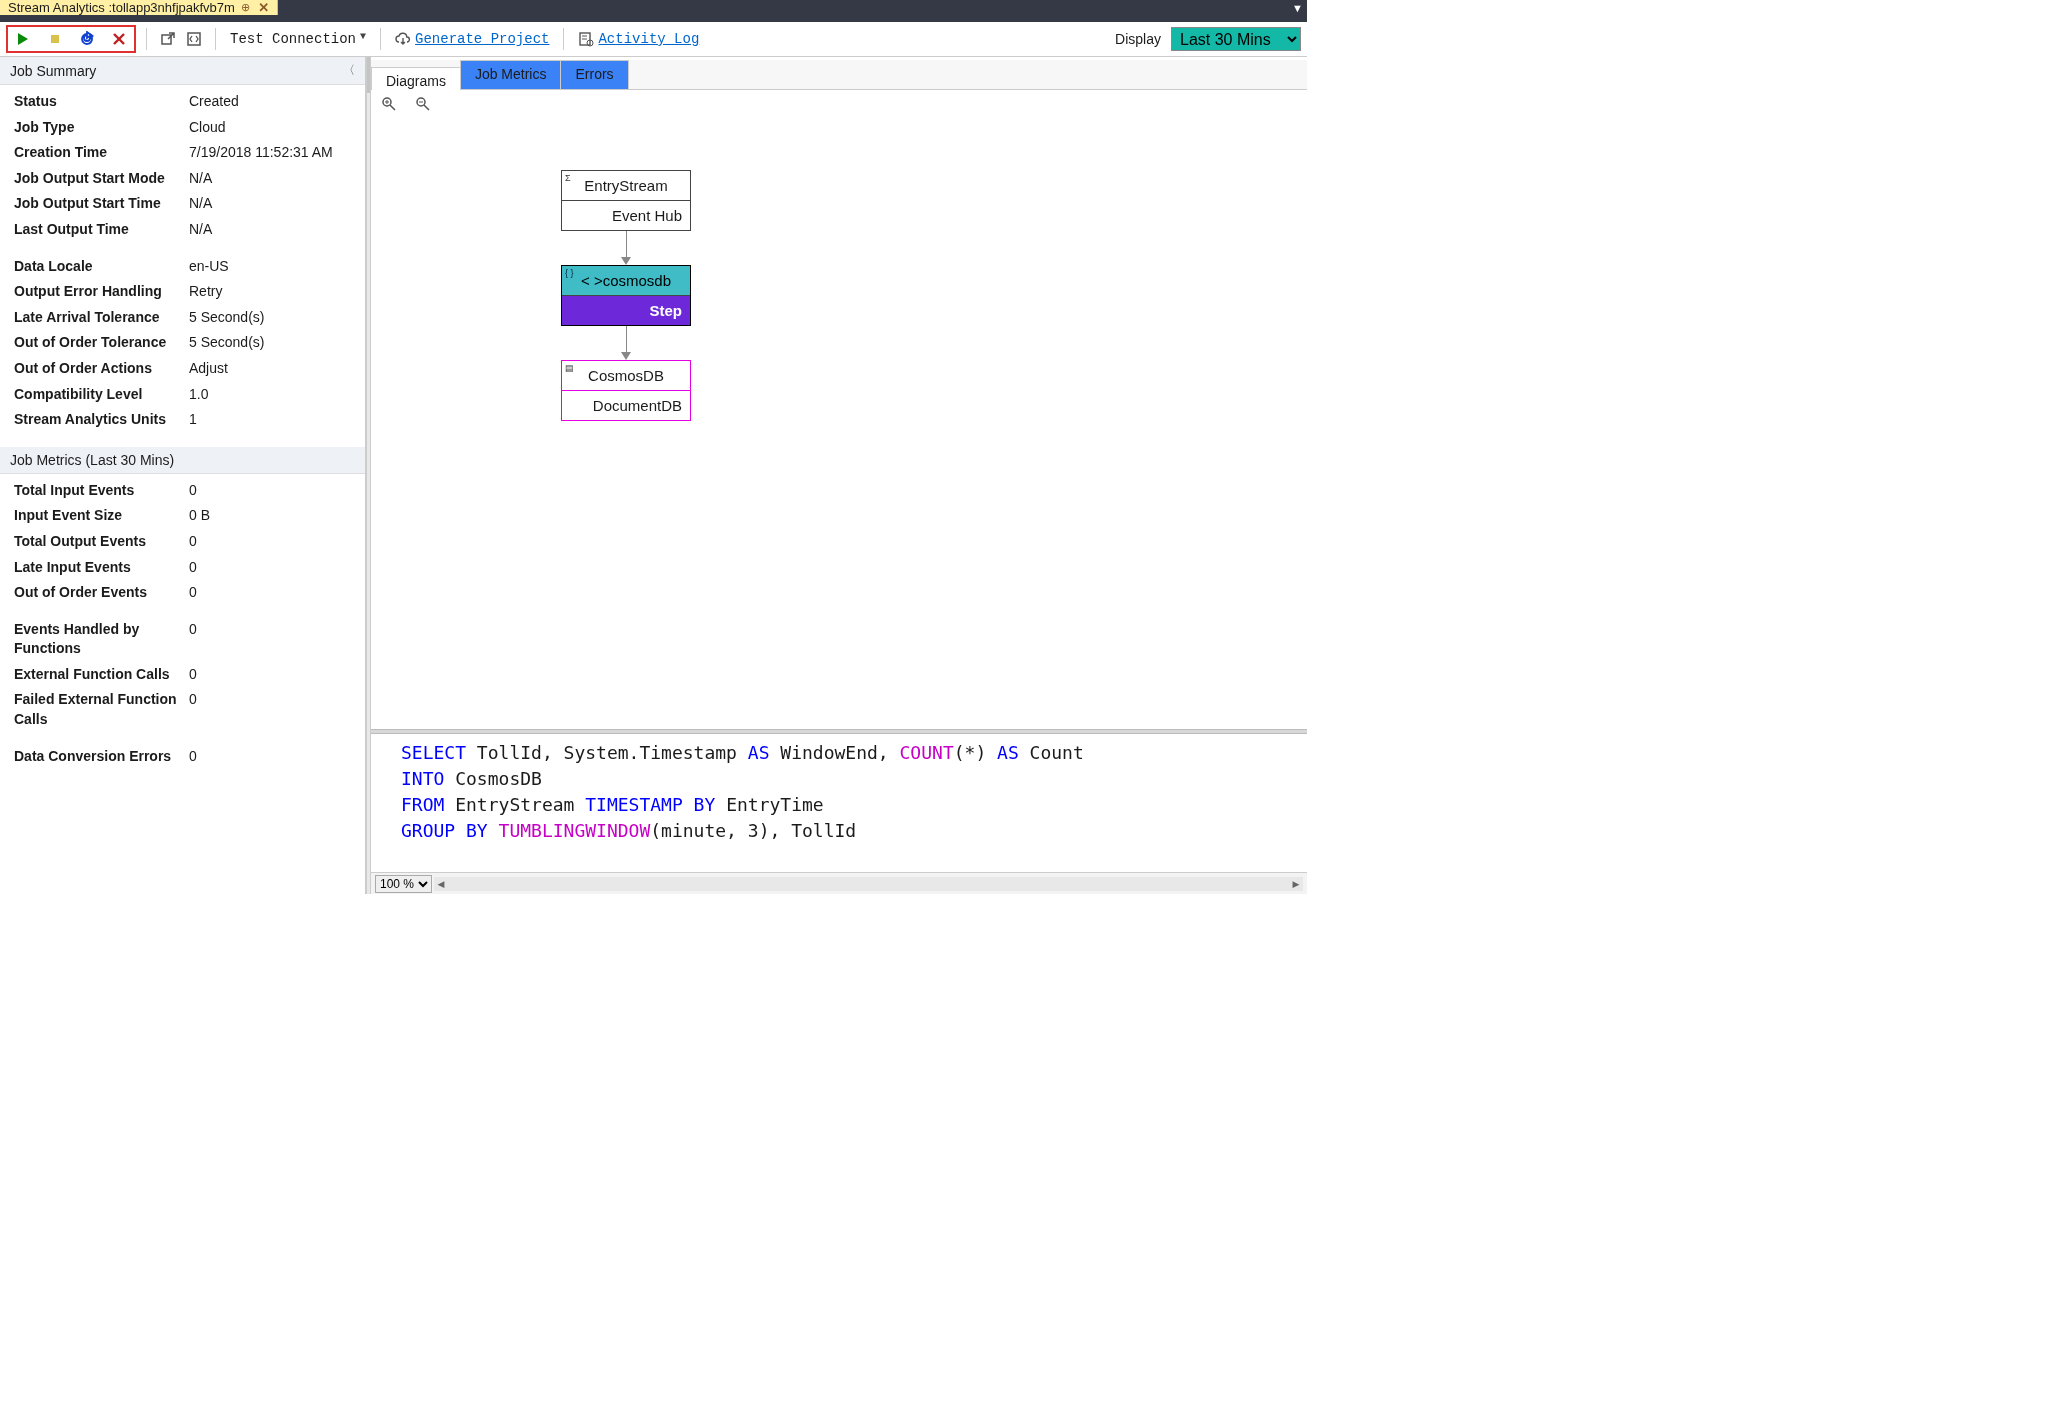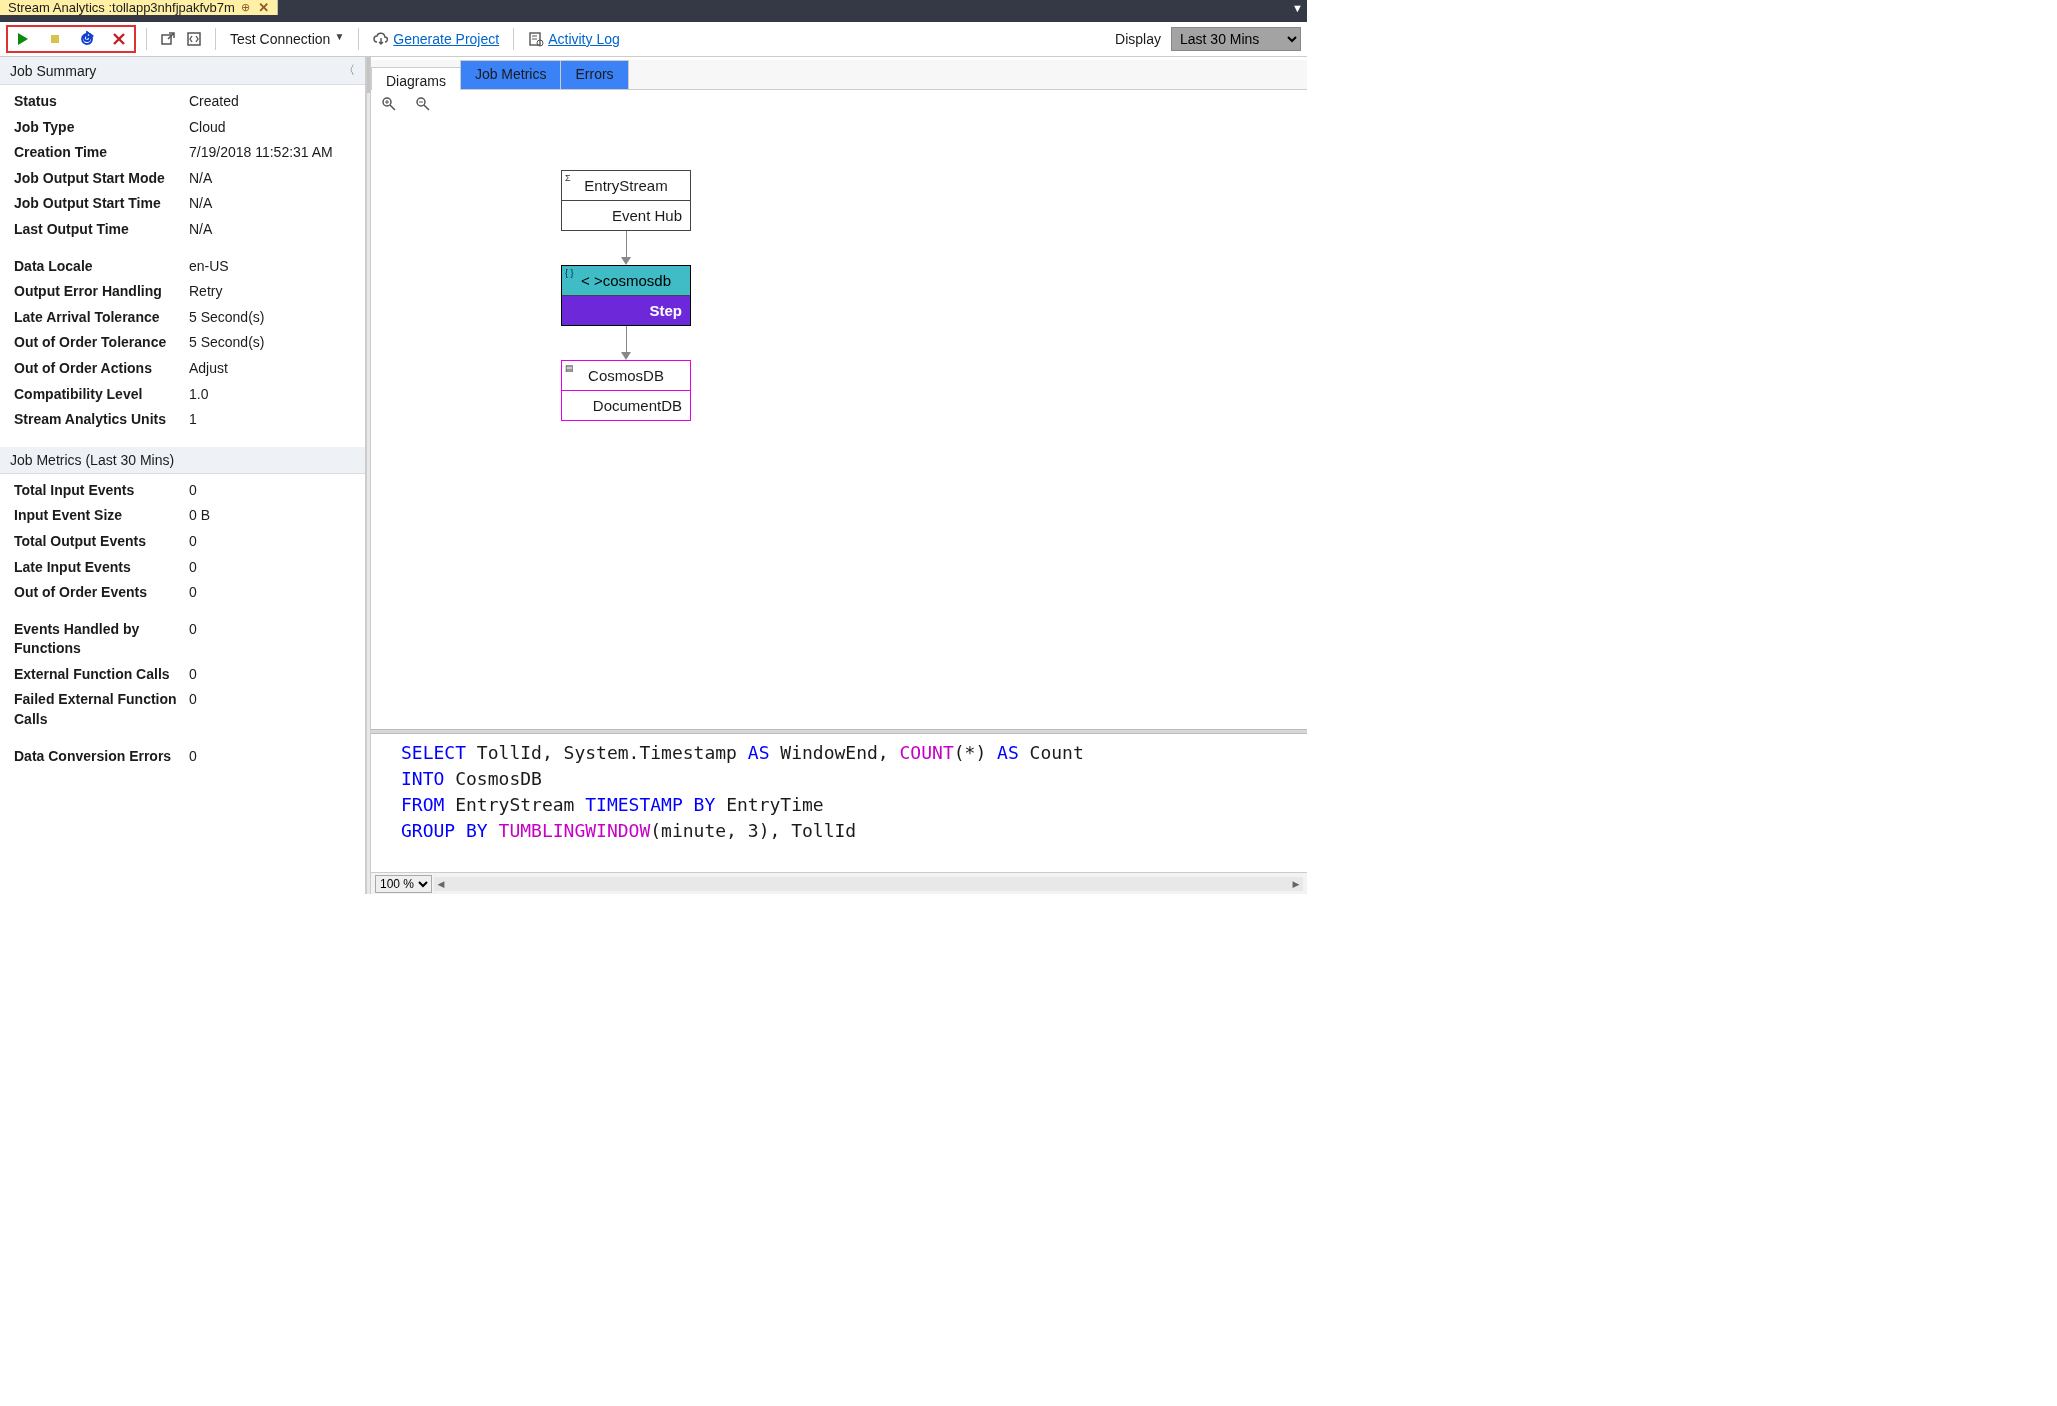--- a/index.html
+++ b/index.html
@@ -7,24 +7,24 @@
 .root { display: flex; flex-direction: column; height: 100%; }
 .tabbar { display: flex; align-items: flex-start; background: #353845; height: 22px; position: relative; }
 .tabbar .tab { display: flex; align-items: center; background: #fff0a5; padding: 0 8px; font-size: 13px; border-right: 1px solid #c0c0a0; }
 .tabbar .tab .close-x { margin-left: 8px; color: #8b5a2b; font-weight: bold; cursor: default; }
 .tabbar .pin { margin-left: 6px; color: #8b5a2b; font-size: 11px; }
 .tabbar .dropdown-caret { position: absolute; right: 4px; top: 2px; color: #fff; font-size: 11px; }
 .toolbar { display: flex; align-items: center; height: 35px; border-bottom: 1px solid #cccccc; padding: 0 6px; gap: 4px; }
 .toolbar .highlight-box { display: flex; align-items: center; border: 2px solid #e03030; padding: 0 4px; height: 28px; gap: 10px; }
 .toolbar .icon-btn { display: inline-flex; align-items: center; justify-content: center; width: 22px; height: 22px; }
 .toolbar .sep { width: 1px; height: 22px; background: #cccccc; margin: 0 6px; }
-.toolbar .textbtn { display: flex; gap: 4px; font-size: 14px; padding: 2px 4px; }
+.toolbar .textbtn { display: flex; gap: 4px; font-size: 14px; padding: 2px 4px; font-family: Liberation Mono, monospace; }
 .toolbar .spacer { flex: 1; }
 .toolbar .display-label { font-size: 14px; margin-right: 6px; }
-.toolbar select { font-size: 14px; padding: 2px 4px; width: 130px; height: 24px; border: 1px solid #888; background: #a3a3a3; }
+.toolbar select { font-size: 16px; padding: 2px 4px; width: 130px; height: 24px; border: 1px solid #888; background: #14b8a6; }
 .caret { font-size: 10px; color: #444; }
 .main { display: flex; flex: 1; min-height: 0; }
 .left { width: 366px; border-right: 1px solid #cccccc; display: flex; flex-direction: column; overflow-y: auto; position: relative; }
 .left .section-header { background: #eef1f6; padding: 5px 10px; border-bottom: 1px solid #ddd; font-size: 14px; display: flex; align-items: center; justify-content: space-between; }
 .left .section-header .collapse-caret { color: #555; font-size: 12px; }
 .kv-list { padding: 4px 0 14px 0; }
 .kv { display: flex; padding: 3px 14px; line-height: 1.4; }
 .kv .k { width: 175px; font-weight: 600; }
 .kv .v { flex: 1; }
 .kv.gap { padding-top: 14px; }

